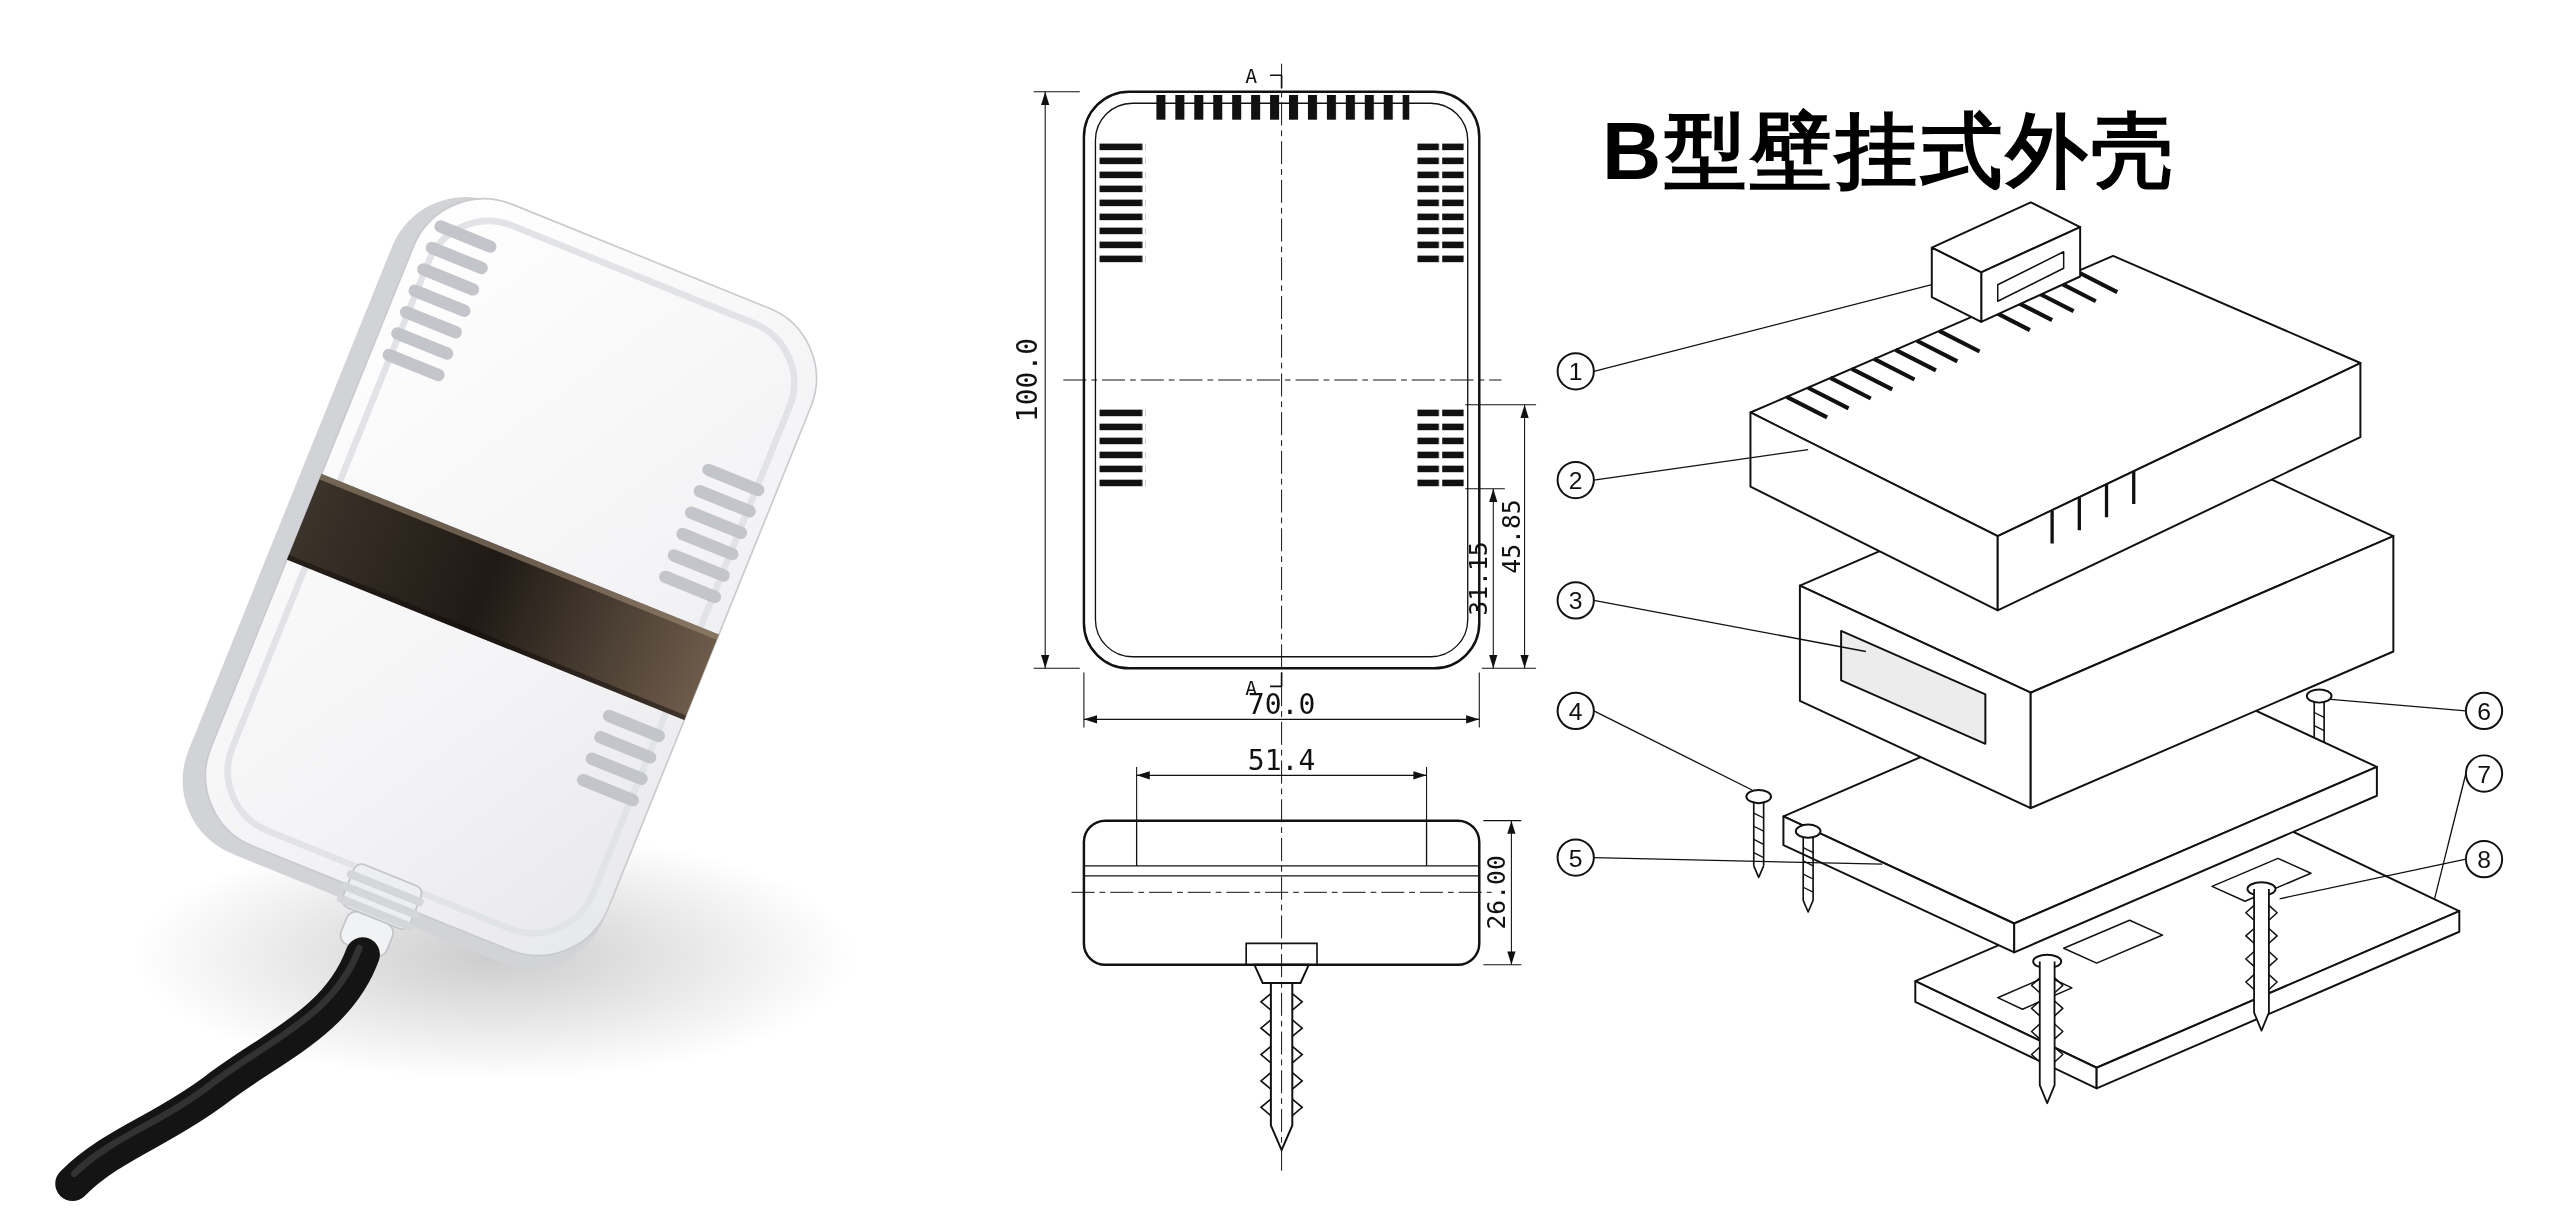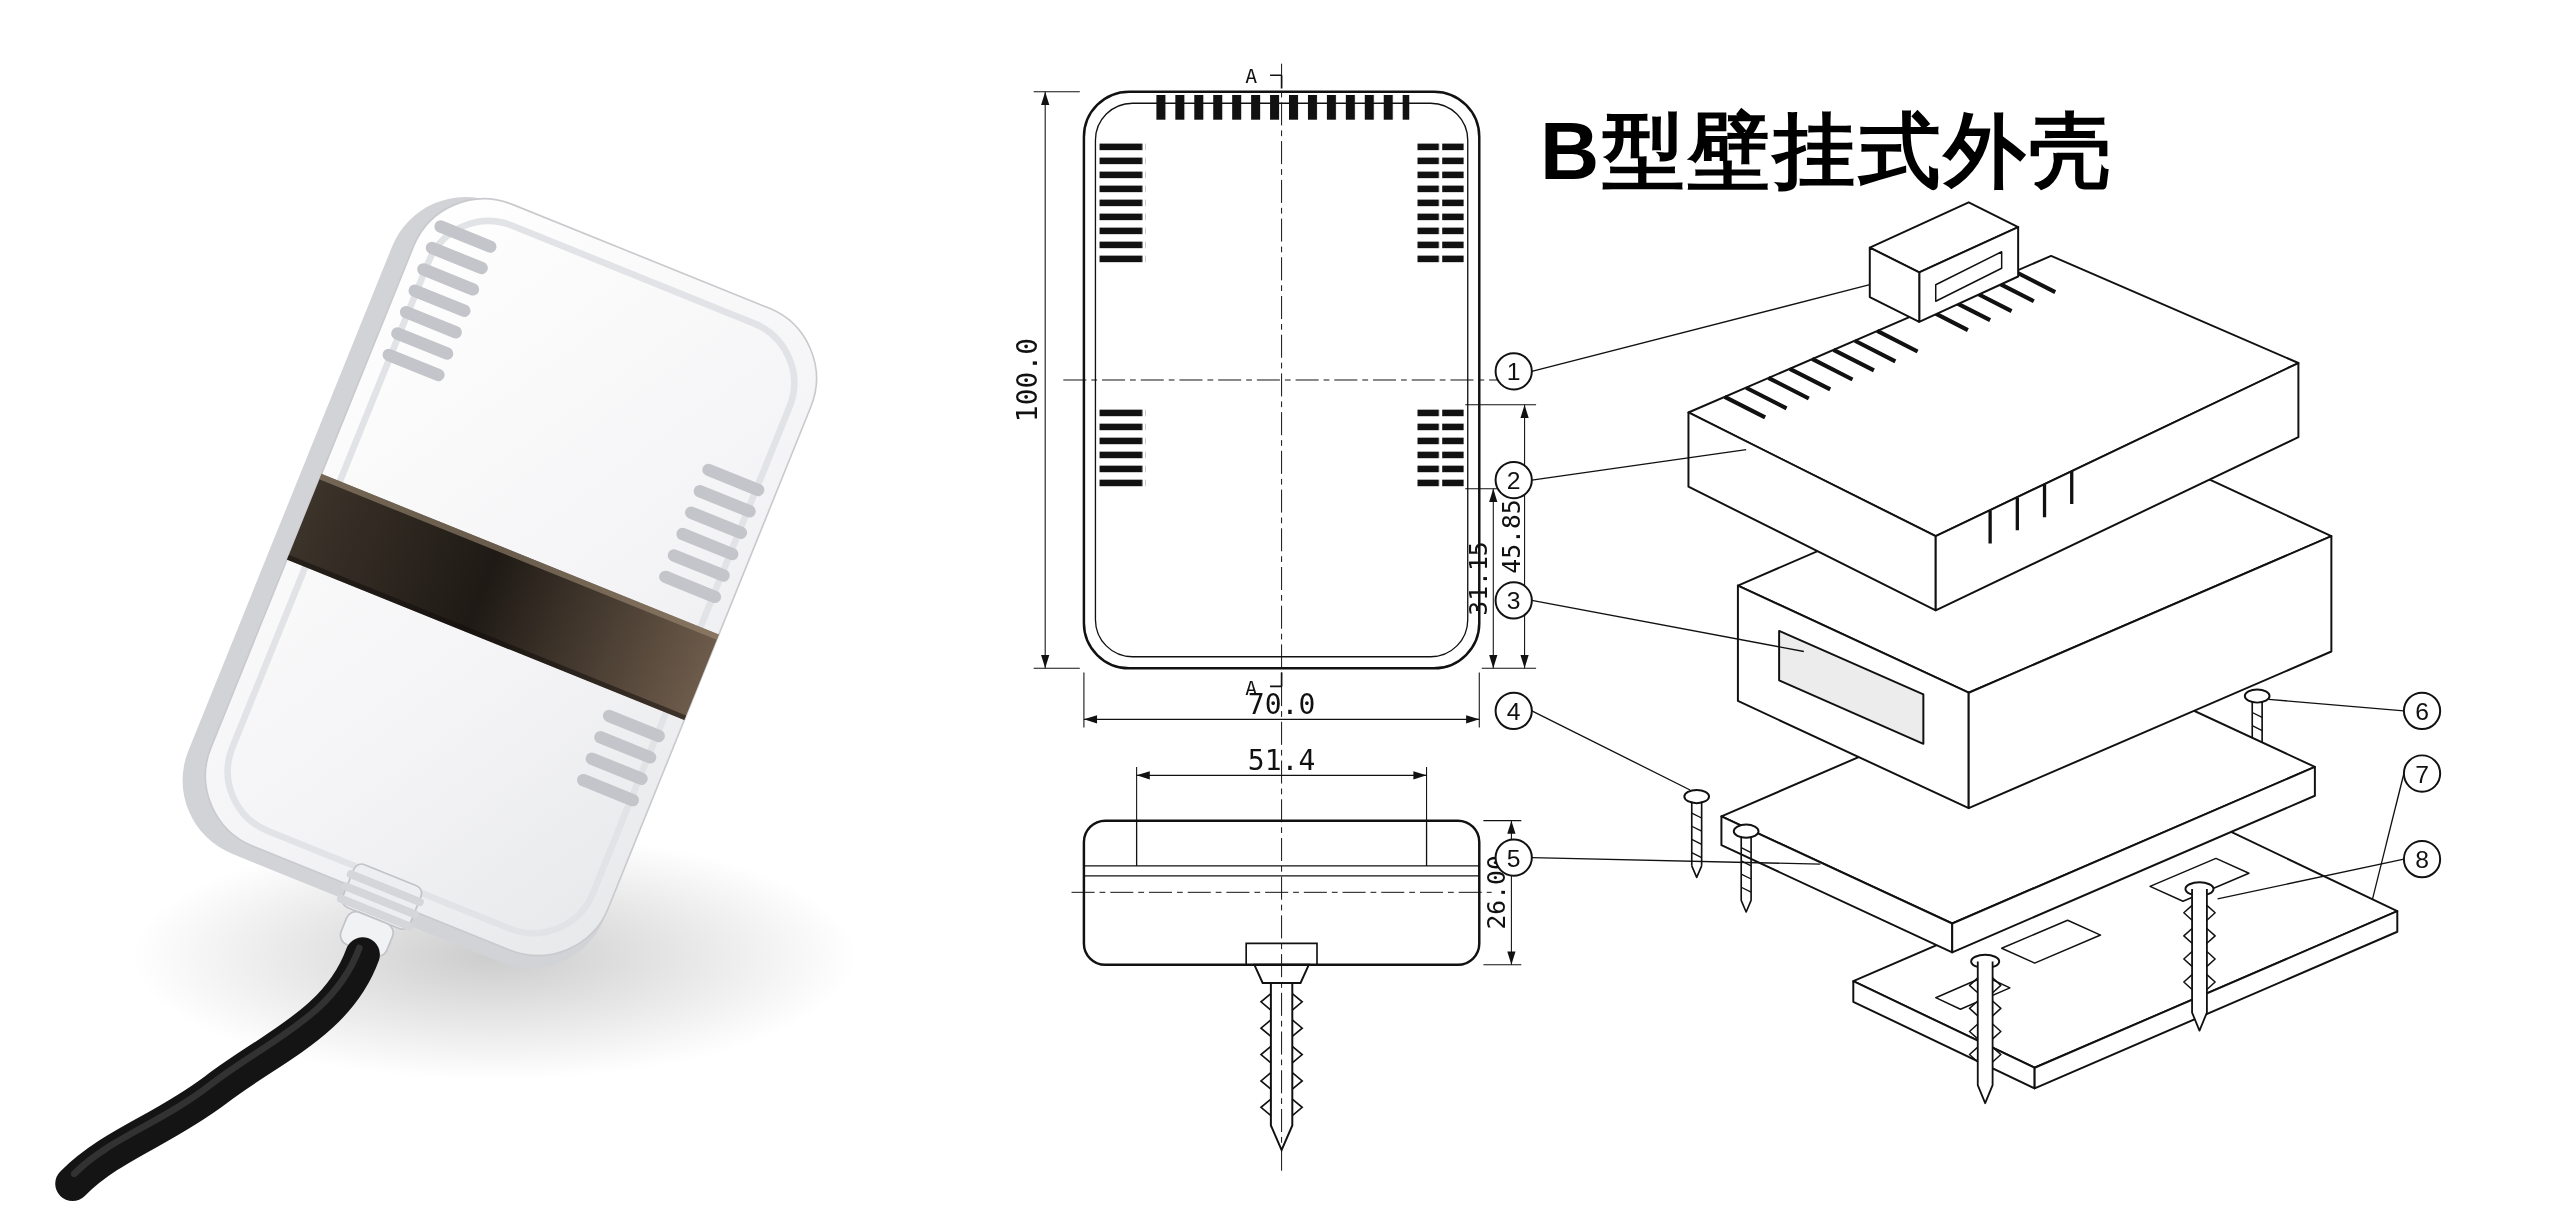--- a/index.html
+++ b/index.html
@@ -1,20 +1,20 @@
 <!DOCTYPE html>
 <html style="font-size:13px"><head>
 <meta charset="utf-8">
 <style>
   html,body{margin:0;padding:0;background:#ffffff;}
   .canvas{position:relative;width:2576px;height:1212px;background:#ffffff;overflow:hidden;
           font-family:"Liberation Sans", sans-serif;}
   .photo{position:absolute;left:0;top:0;width:923px;height:1212px;margin:0;}
   .drawing{position:absolute;left:948px;top:16.5px;width:626px;height:1179px;}
-  .exploded{position:absolute;left:1474px;top:0;width:1010px;height:1080px;}
+  .exploded{position:absolute;left:1536px;top:0;width:1010px;height:1080px;}
   .exploded svg{position:absolute;left:0;top:124px;}
   .diagram-title{position:absolute;left:66px;top:97px;margin:0;font-size:82px;font-weight:700;
                  letter-spacing:3.3px;color:#000;font-family:"Liberation Sans", sans-serif;white-space:nowrap;}
   .dim{font-family:"DejaVu Sans Mono", monospace;font-size:34px;fill:#111;}
   .dim-small{font-family:"DejaVu Sans Mono", monospace;font-size:30px;fill:#111;}
   .section-label{font-family:"DejaVu Sans Mono", monospace;font-size:24px;fill:#111;}
   .callout-num{font-family:"Liberation Sans", sans-serif;font-size:30px;fill:#111;}
   svg{display:block;}
 </style>
 </head>

